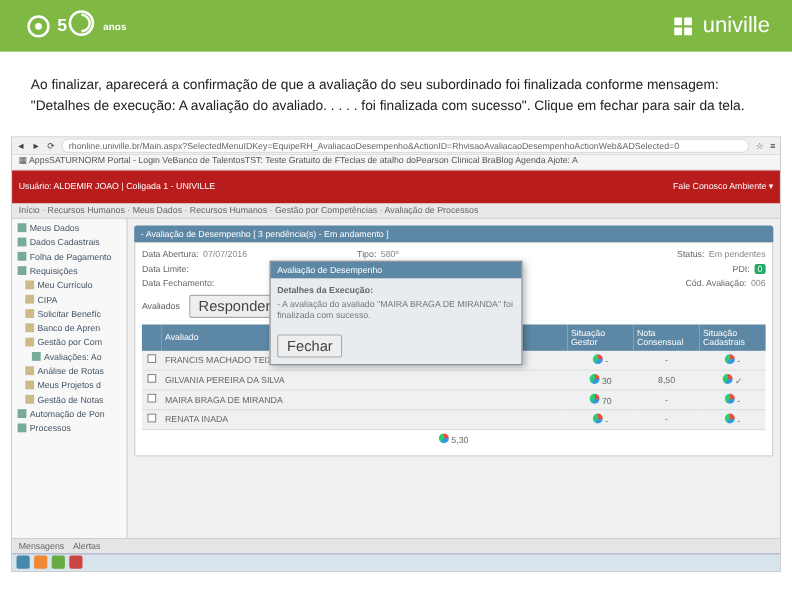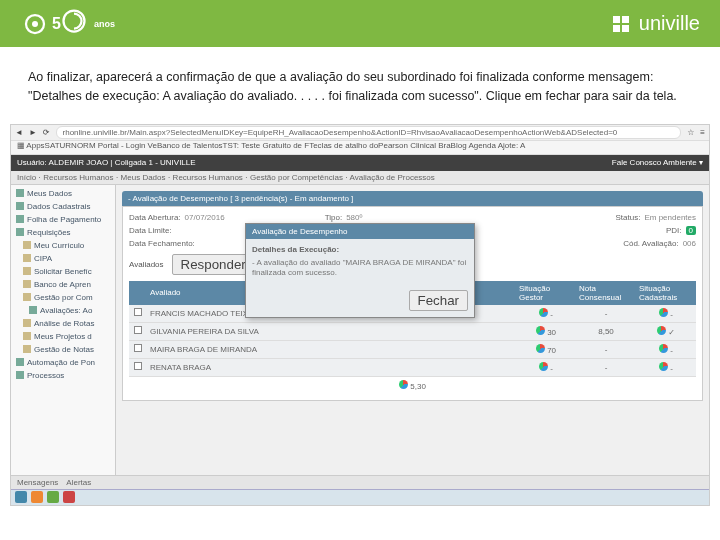--- a/index.html
+++ b/index.html
@@ -8,21 +8,21 @@
 .logo50{display:flex;align-items:center;color:#fff;font-size:18px;font-weight:bold}
 .logo50 svg{width:30px;height:30px;margin-right:2px}
 .univille{display:flex;align-items:center;color:#fff;font-size:20px}
 .univille svg{width:24px;height:24px;margin-right:6px}
 .instruction{padding:18px 28px;font-size:12.5px;line-height:1.5;color:#222}
 .browser{margin:0 10px;border:1px solid #ccc;font-size:8px}
 .browser-top{height:16px;background:#f0f0f0;border-bottom:1px solid #ddd;display:flex;align-items:center;padding:0 4px;gap:6px;color:#444}
 .browser-url{flex:1;background:#fff;border:1px solid #ddd;border-radius:6px;padding:1px 6px;color:#666}
 .bookmarks{height:14px;background:#f5f5f5;border-bottom:1px solid #ddd;display:flex;align-items:flex-start;padding:0 6px;gap:0;color:#555}
 .bookmarks span{white-space:nowrap}
-.app-header{height:16px;background:#404040;color:#fff;display:flex;align-items:center;padding:0 6px;justify-content:space-between}
+.app-header{height:30px;background:#b91c1c;color:#fff;display:flex;align-items:center;padding:0 6px;justify-content:space-between}
 .breadcrumb{height:14px;background:#e8e8e8;color:#666;display:flex;align-items:center;padding:0 6px;border-bottom:1px solid #ccc}
 .app-body{display:flex;background:#f0f0f0;height:290px;position:relative}
 .sidebar{width:105px;background:#f8f8f8;border-right:1px solid #ccc;padding:2px}
 .sidebar-item{padding:2px 3px;color:#456;display:flex;align-items:center;gap:3px;cursor:pointer}
 .sidebar-item .ic{width:8px;height:8px;background:#7a9;display:inline-block}
 .sidebar-item.sub{padding-left:10px}
 .sidebar-item.sub2{padding-left:16px}
 .sidebar-item.sub .ic{background:#cb8}
 .main{flex:1;padding:6px;position:relative}
 .panel-title{background:#5c88a6;color:#fff;padding:3px 6px;border-radius:3px 3px 0 0;font-size:8px}
@@ -38,21 +38,21 @@
 .table{width:100%;border-collapse:collapse}
 .table th{background:#5c88a6;color:#fff;padding:3px;text-align:left;font-weight:normal}
 .table td{background:#eef0f2;padding:3px;border-bottom:1px solid #ddd;color:#666}
 .table td.c{text-align:center}
 .chk{width:8px;height:8px;border:1px solid #888;background:#fff;display:inline-block}
 .modal{position:absolute;left:234px;top:38px;width:230px;background:#e8ecef;border:1px solid #888;box-shadow:2px 2px 6px rgba(0,0,0,0.3)}
 .modal-title{background:#5c88a6;color:#fff;padding:3px 6px}
 .modal-body{padding:6px;color:#555}
 .modal-sub{color:#666;font-weight:bold;margin-bottom:4px}
 .modal-text{color:#777;line-height:1.3}
-.modal-footer{display:flex;justify-content:flex-end;padding:6px}
+.modal-footer{display:flex;justify-content:flex-start;padding:6px}
 .tabs-bottom{height:14px;background:#e5e5e5;border-top:1px solid #ccc;display:flex;align-items:center;padding:0 6px;gap:8px;color:#666}
 .taskbar{height:16px;background:#d8e4ec;border-top:1px solid #aac;display:flex;align-items:center;padding:0 4px;gap:4px}
 .taskbar .tic{width:12px;height:12px;background:#48a;border-radius:2px}
 .pie{width:9px;height:9px;border-radius:50%;background:conic-gradient(#e74c3c 0 25%,#3498db 25% 60%,#2ecc71 60% 100%);display:inline-block}
 </style>
 </head>
 <body>
 
 <div class="topbar">
   <div class="logo50">
@@ -241,21 +241,21 @@
               </tr>
               <tr>
                 <td class="c"><span class="chk"></span></td>
                 <td>MAIRA BRAGA DE MIRANDA</td>
                 <td class="c"><span class="pie"></span> 70</td>
                 <td class="c">-</td>
                 <td class="c"><span class="pie"></span> -</td>
               </tr>
               <tr>
                 <td class="c"><span class="chk"></span></td>
-                <td>RENATA BRAGA</td>
+                <td>RENATA INADA</td>
                 <td class="c"><span class="pie"></span> -</td>
                 <td class="c">-</td>
                 <td class="c"><span class="pie"></span> -</td>
               </tr>
             </tbody>
         </table>
         <div style="text-align:center;padding:3px;color:#666"><span class="pie"></span> <span>5,30</span></div>
       </div>
     </div>
 

